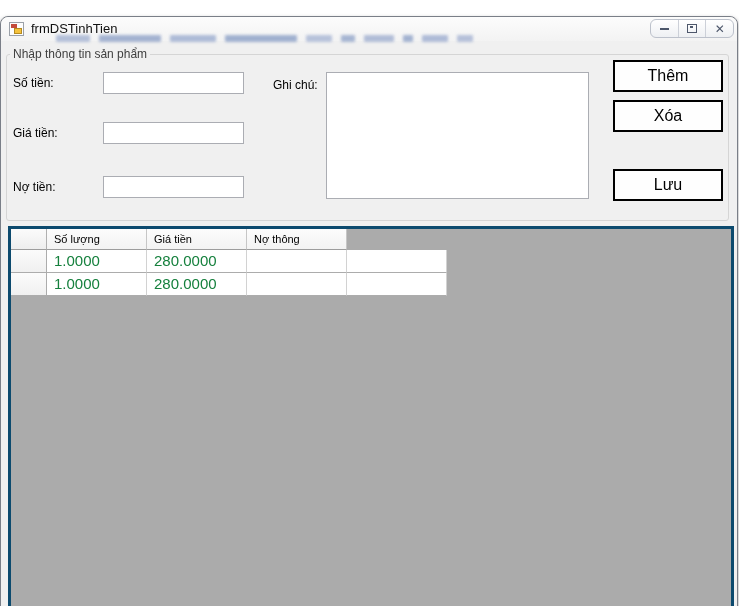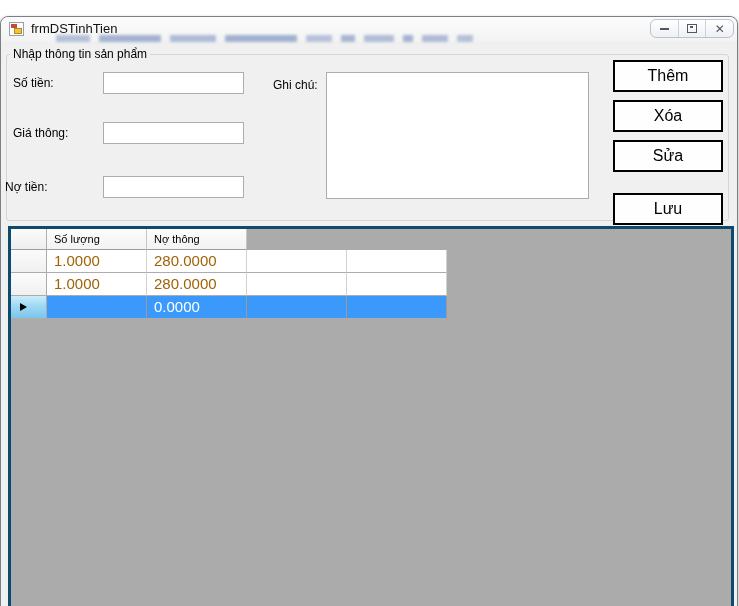--- a/index.html
+++ b/index.html
@@ -34,21 +34,21 @@
   
   .blur-band { position:absolute; left:55px; top:16px; height:10px; display:flex;
                align-items:center; gap:9px; filter:blur(1.6px); opacity:.8;
                pointer-events:none; z-index:3; }
   .blur-band i { display:block; height:7px; border-radius:1px; }
 
   
   .groupbox { position:absolute; left:5px; top:37px; width:723px; height:167px;
               border:1px solid #d5d5d5; border-radius:3px; }
   .group-label { position:absolute; left:9px; top:30px; font-size:12px;
-                 background:#F0F0F0; padding:0 3px; color:#000000; z-index:2; }
+                 background:#F0F0F0; padding:0 3px; color:#404040; z-index:2; }
 
   .fld-label { position:absolute; font-size:12px; color:#000; }
   .textbox { position:absolute; height:22px; border:1px solid #abadb3;
              background:#fff; font-size:12px; padding:2px 4px; outline:none;
              font-family:inherit; }
   .notebox { position:absolute; border:1px solid #abadb3; background:#fff;
              font-size:12px; padding:2px 4px; resize:none; outline:none;
              font-family:inherit; }
 
   .btn { position:absolute; left:612px; width:110px; height:32px;
@@ -64,21 +64,21 @@
                  border-right:1px solid #b0b0b0; border-bottom:1px solid #9d9d9d; }
   .header-cell { width:100px; background:linear-gradient(#fcfcfc,#f3f3f3);
                  border-right:1px solid #c6c6c6; border-bottom:1px solid #9d9d9d;
                  font-size:11px; color:#000; padding-left:7px; line-height:20px;
                  white-space:nowrap; overflow:hidden; }
   .grid-row { display:flex; height:23px; }
   .row-header { width:36px; background:linear-gradient(#fbfbfb,#f0f0f0);
                 border-right:1px solid #acacac; border-bottom:1px solid #acacac;
                 display:flex; align-items:center; }
   .cell { width:100px; background:#fff; border-right:1px solid #d2d2d2;
-          border-bottom:1px solid #acacac; font-size:15px; color:#a16207;
+          border-bottom:1px solid #acacac; font-size:15px; color:#15803d;
           padding-left:7px; line-height:22px; white-space:nowrap; overflow:hidden; }
   .grid-row.selected .cell { background:#3B99FC; color:#fff; border-right-color:#a09a94; }
   .grid-row.selected .row-header { background:linear-gradient(180deg,#cdecfa 0%,#9ed9f3 45%,#7cc5ec 100%); }
   .arrow { width:0; height:0; border-left:7px solid #000;
            border-top:4.5px solid transparent; border-bottom:4.5px solid transparent;
            margin-left:9px; }
 </style>
 </head>
 <body>
 
@@ -115,61 +115,52 @@
     <i style="width:26px;background:#9dadd0"></i>
       <i style="width:16px;background:#a6b4d3"></i>
   </div>
 
   <div class="groupbox"></div>
   <span class="group-label">Nhập thông tin sản phẩm</span>
 
   <label class="fld-label" style="left:12px;top:59px">Số tiền:</label>
   <input class="textbox" style="left: 102px; top: 55px; width: 141px;" type="text" value="">
 
-  <label class="fld-label" style="left:12px;top:109px">Giá thông:</label>
+  <label class="fld-label" style="left:12px;top:109px">Giá tiền:</label>
   <input class="textbox" style="left: 102px; top: 105px; width: 141px;" type="text" value="">
 
-  <label class="fld-label" style="left:4px;top:163px">Nợ tiền:</label>
+  <label class="fld-label" style="left:12px;top:163px">Nợ tiền:</label>
   <input class="textbox" style="left: 102px; top: 159px; width: 141px;" type="text" value="">
 
   <label class="fld-label" style="left:272px;top:61px">Ghi chú:</label>
   <textarea class="notebox" style="left: 325px; top: 55px; width: 263px; height: 127px;"></textarea>
 
   <button class="btn" style="top:83px">Xóa</button>
   <button class="btn" style="top:43px">Thêm</button>
-  <button class="btn" style="top:123px">Sửa</button>
-  <button class="btn" style="top:176px">Lưu</button>
+  <button class="btn" style="top:152px">Lưu</button>
 
   <div class="grid">
     <div class="grid-header">
       <div class="corner-cell"></div>
       <div class="header-cell">Số lượng</div>
+      <div class="header-cell">Giá tiền</div>
       <div class="header-cell">Nợ thông</div>
     </div>
 
     <div class="grid-row">
       <div class="row-header"></div>
       <div class="cell">1.0000</div>
       <div class="cell">280.0000</div>
       <div class="cell"></div>
       <div class="cell"></div>
     </div>
 
     <div class="grid-row">
       <div class="row-header"></div>
       <div class="cell">1.0000</div>
       <div class="cell">280.0000</div>
       <div class="cell"></div>
       <div class="cell"></div>
     </div>
 
-    <div class="grid-row selected">
-      <div class="row-header">
-        <span class="arrow"></span>
-      </div>
-      <div class="cell"></div>
-      <div class="cell">0.0000</div>
-      <div class="cell"></div>
-      <div class="cell"></div>
-    </div>
   </div>
 
 </div>
 
 </body></html>

